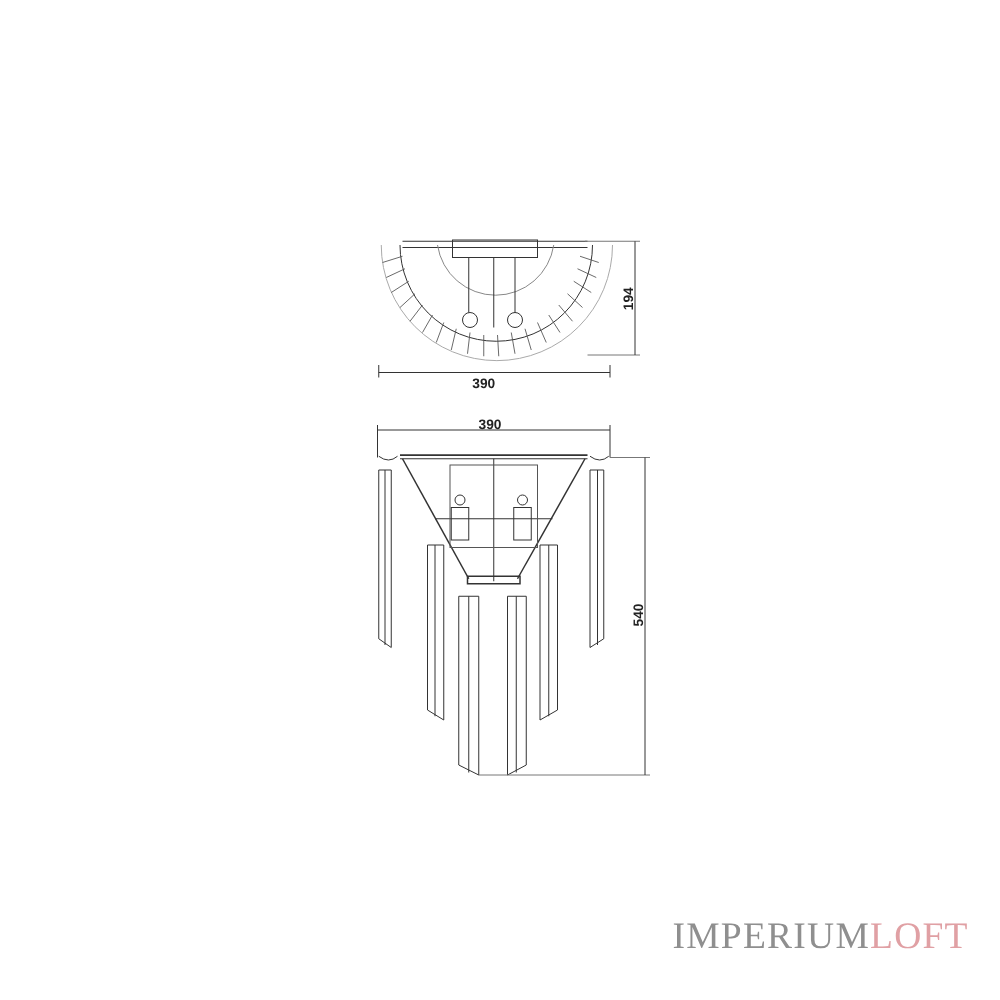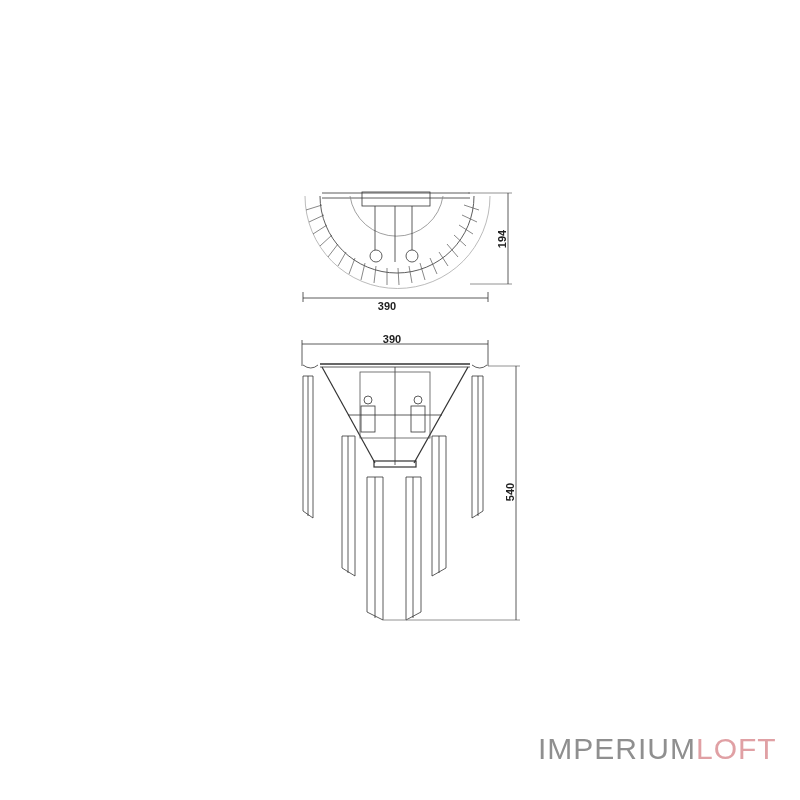--- a/index.html
+++ b/index.html
@@ -1,19 +1,19 @@
 <!DOCTYPE html>
 <html><head>
 <meta charset="utf-8">
 <style>
   html,body{margin:0;padding:0;background:#ffffff;}
   body{width:800px;height:800px;position:relative;overflow:hidden;font-family:"Liberation Sans",sans-serif;}
   svg{position:absolute;left:0;top:0;}
   .dim{font-family:"Liberation Sans",sans-serif;font-weight:bold;font-size:11px;fill:#222;}
-  .logo{position:absolute;left:538px;top:732px;font-family:Liberation Sans, sans-serif;font-size:30px;letter-spacing:1px;font-weight:300;}
+  .logo{position:absolute;left:538px;top:732px;font-family:Liberation Serif, serif;font-size:30px;letter-spacing:1px;font-weight:300;}
   .logo .a{color:#8f8f8f;}
   .logo .b{color:#e0a0a4;}
 </style>
 </head>
 <body>
 
 <svg width="800" height="800" viewBox="0 0 800 800" stroke="#333" fill="none" stroke-width="0.8">
 
   <g>
 

